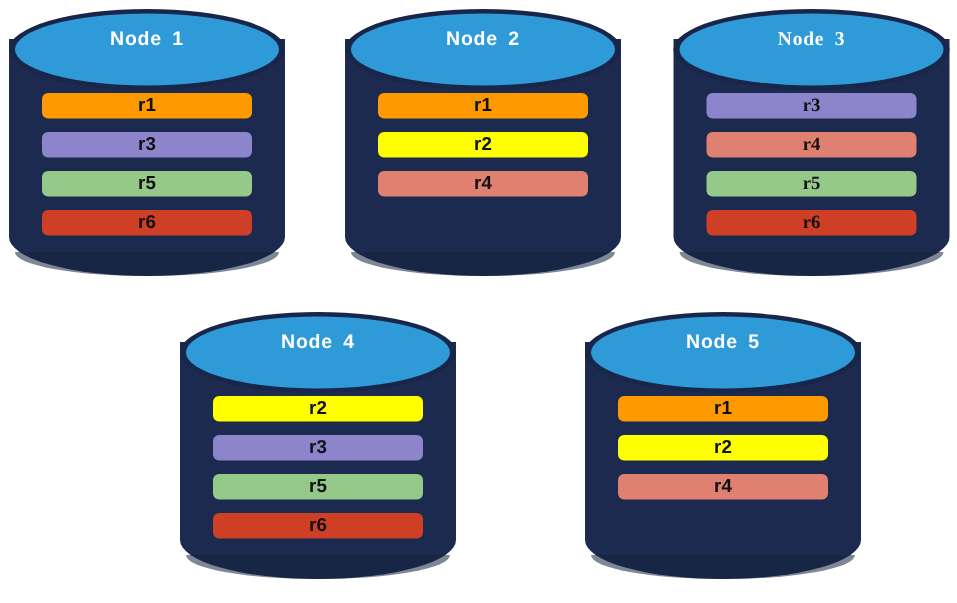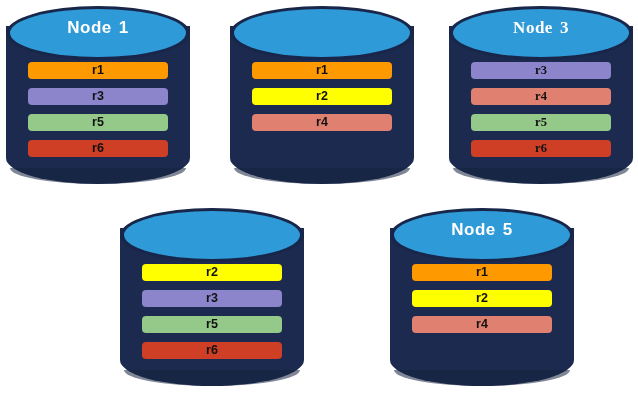--- a/index.html
+++ b/index.html
@@ -80,21 +80,21 @@
     background: #2f9ad8;
   }
 
   .node-label {
     position: absolute;
     left: 0;
     top: 12px;
     width: 184px;
     text-align: center;
     color: #ffffff;
-    font-size: 17px;
+    font-size: 13px;
     font-weight: bold;
     letter-spacing: .5px;
     z-index: 4;
     pointer-events: none;
   }
   .node-label .num { margin-left: 7px; }
 
   
   .records {
     position: absolute;
@@ -133,20 +133,23 @@
       <div class="rec" style="background: rgb(148, 201, 138);">r5</div>
       <div class="rec" style="background: rgb(206, 63, 38);">r6</div>
     </div>
   </div>
 
   <div class="node row1 n2">
     <div class="cyl-body"></div>
     <div class="cyl-top-rim">
       <div class="cyl-top"></div>
     </div>
+    <div class="node-label">
+      <span>Node</span><span class="num">2</span>
+    </div>
     <div class="records">
       <div class="rec" style="background: rgb(255, 153, 0);">r1</div>
       <div class="rec" style="background: rgb(255, 255, 0);">r2</div>
       <div class="rec" style="background: rgb(224, 128, 112);">r4</div>
     </div>
   </div>
 
   <div class="node row1 n3">
     <div class="cyl-body"></div>
     <div class="cyl-top-rim">
@@ -161,20 +164,23 @@
       <div class="rec" style="background: rgb(148, 201, 138);">r5</div>
       <div class="rec" style="background: rgb(206, 63, 38);">r6</div>
     </div>
   </div>
 
   <div class="node row2 n4">
     <div class="cyl-body"></div>
     <div class="cyl-top-rim">
       <div class="cyl-top"></div>
     </div>
+    <div class="node-label">
+      <span>Node</span><span class="num">4</span>
+    </div>
     <div class="records">
       <div class="rec" style="background: rgb(255, 255, 0);">r2</div>
       <div class="rec" style="background: rgb(140, 133, 204);">r3</div>
       <div class="rec" style="background: rgb(148, 201, 138);">r5</div>
       <div class="rec" style="background: rgb(206, 63, 38);">r6</div>
     </div>
   </div>
 
   <div class="node row2 n5">
     <div class="cyl-body"></div>

